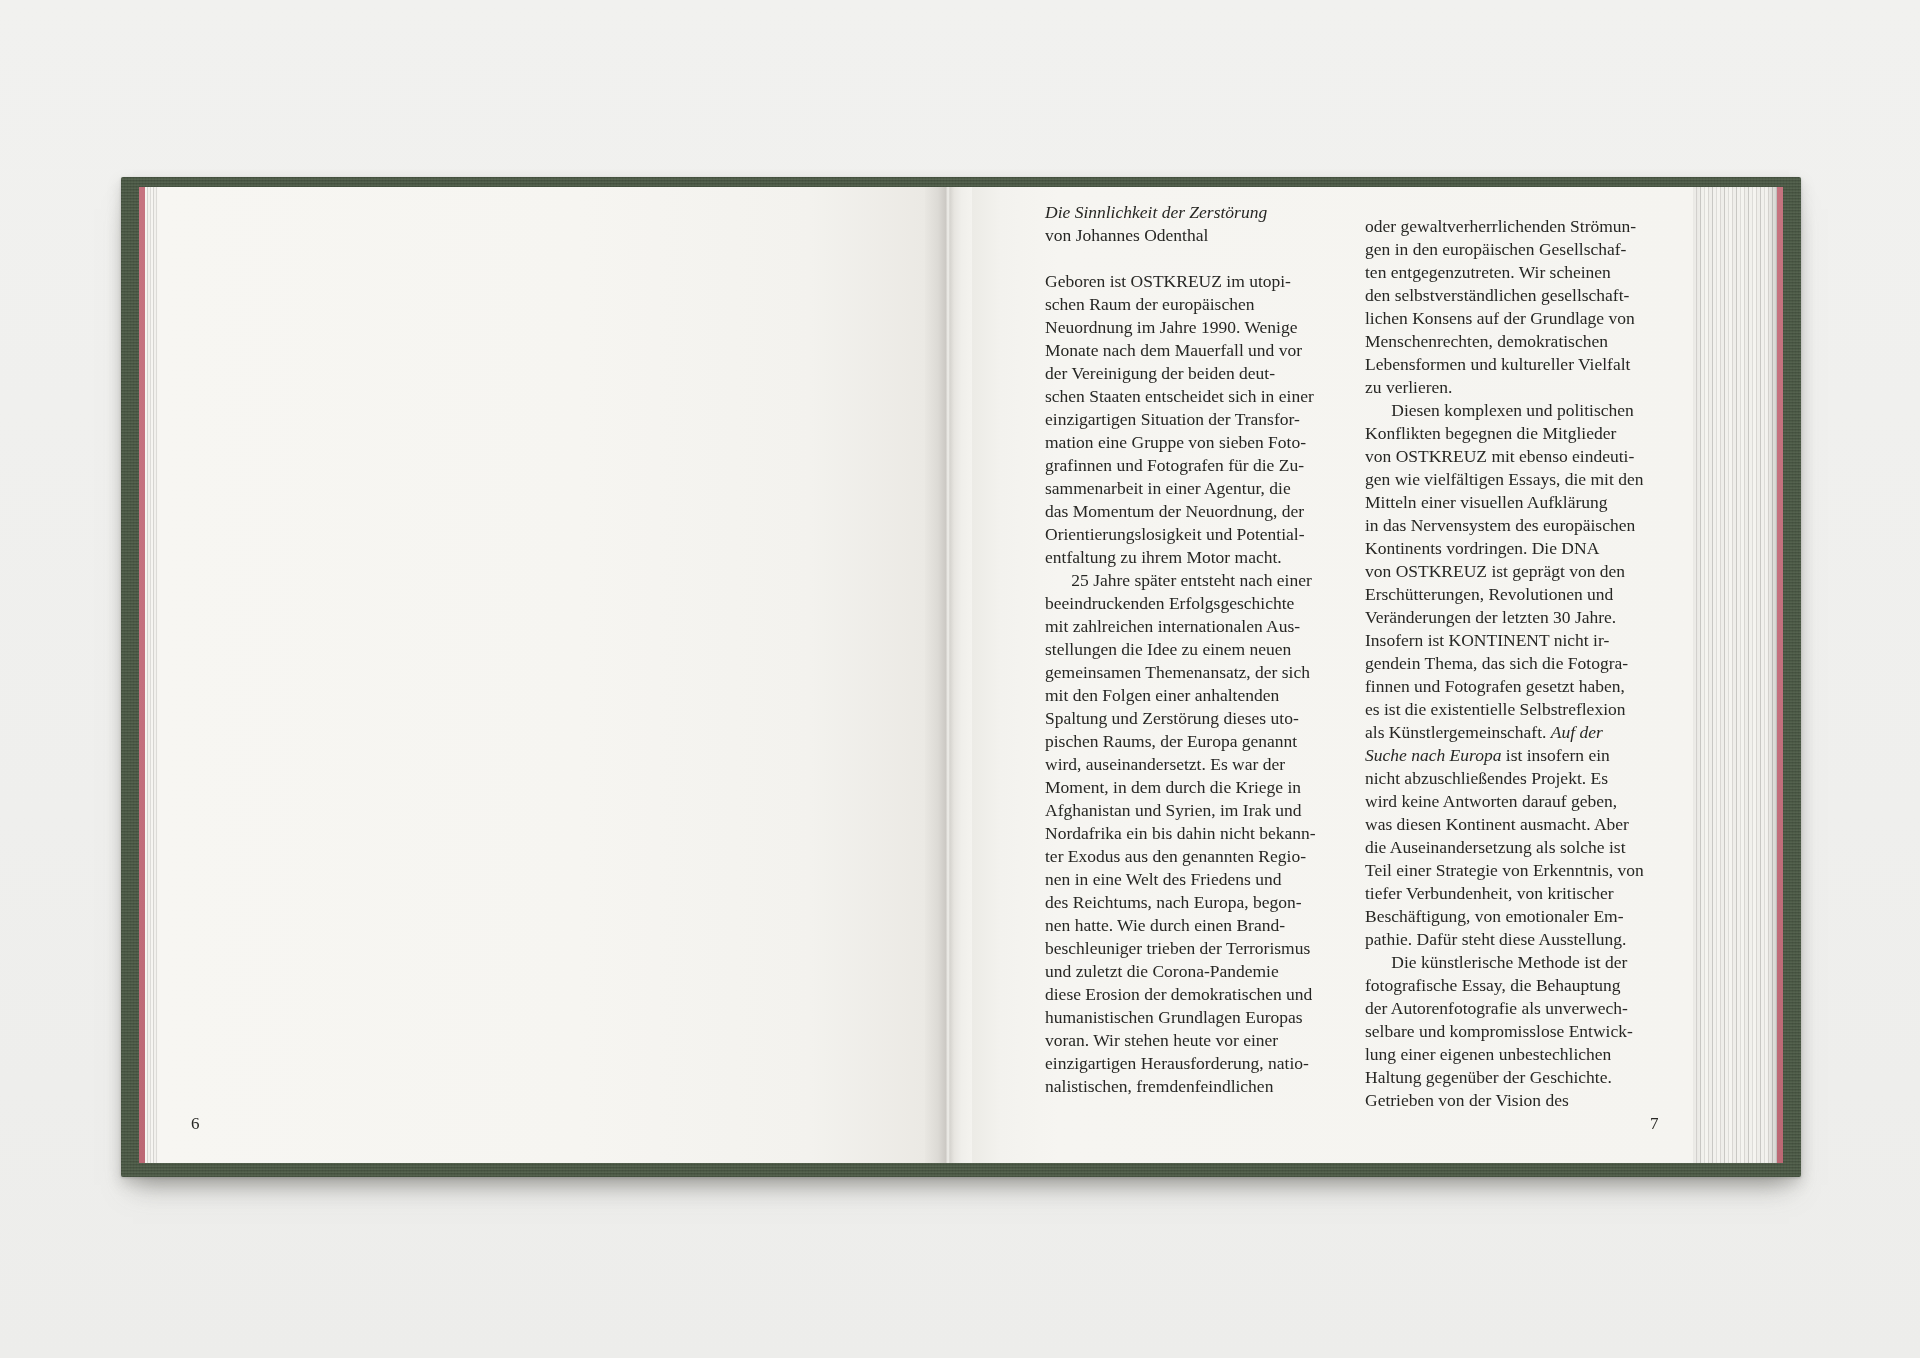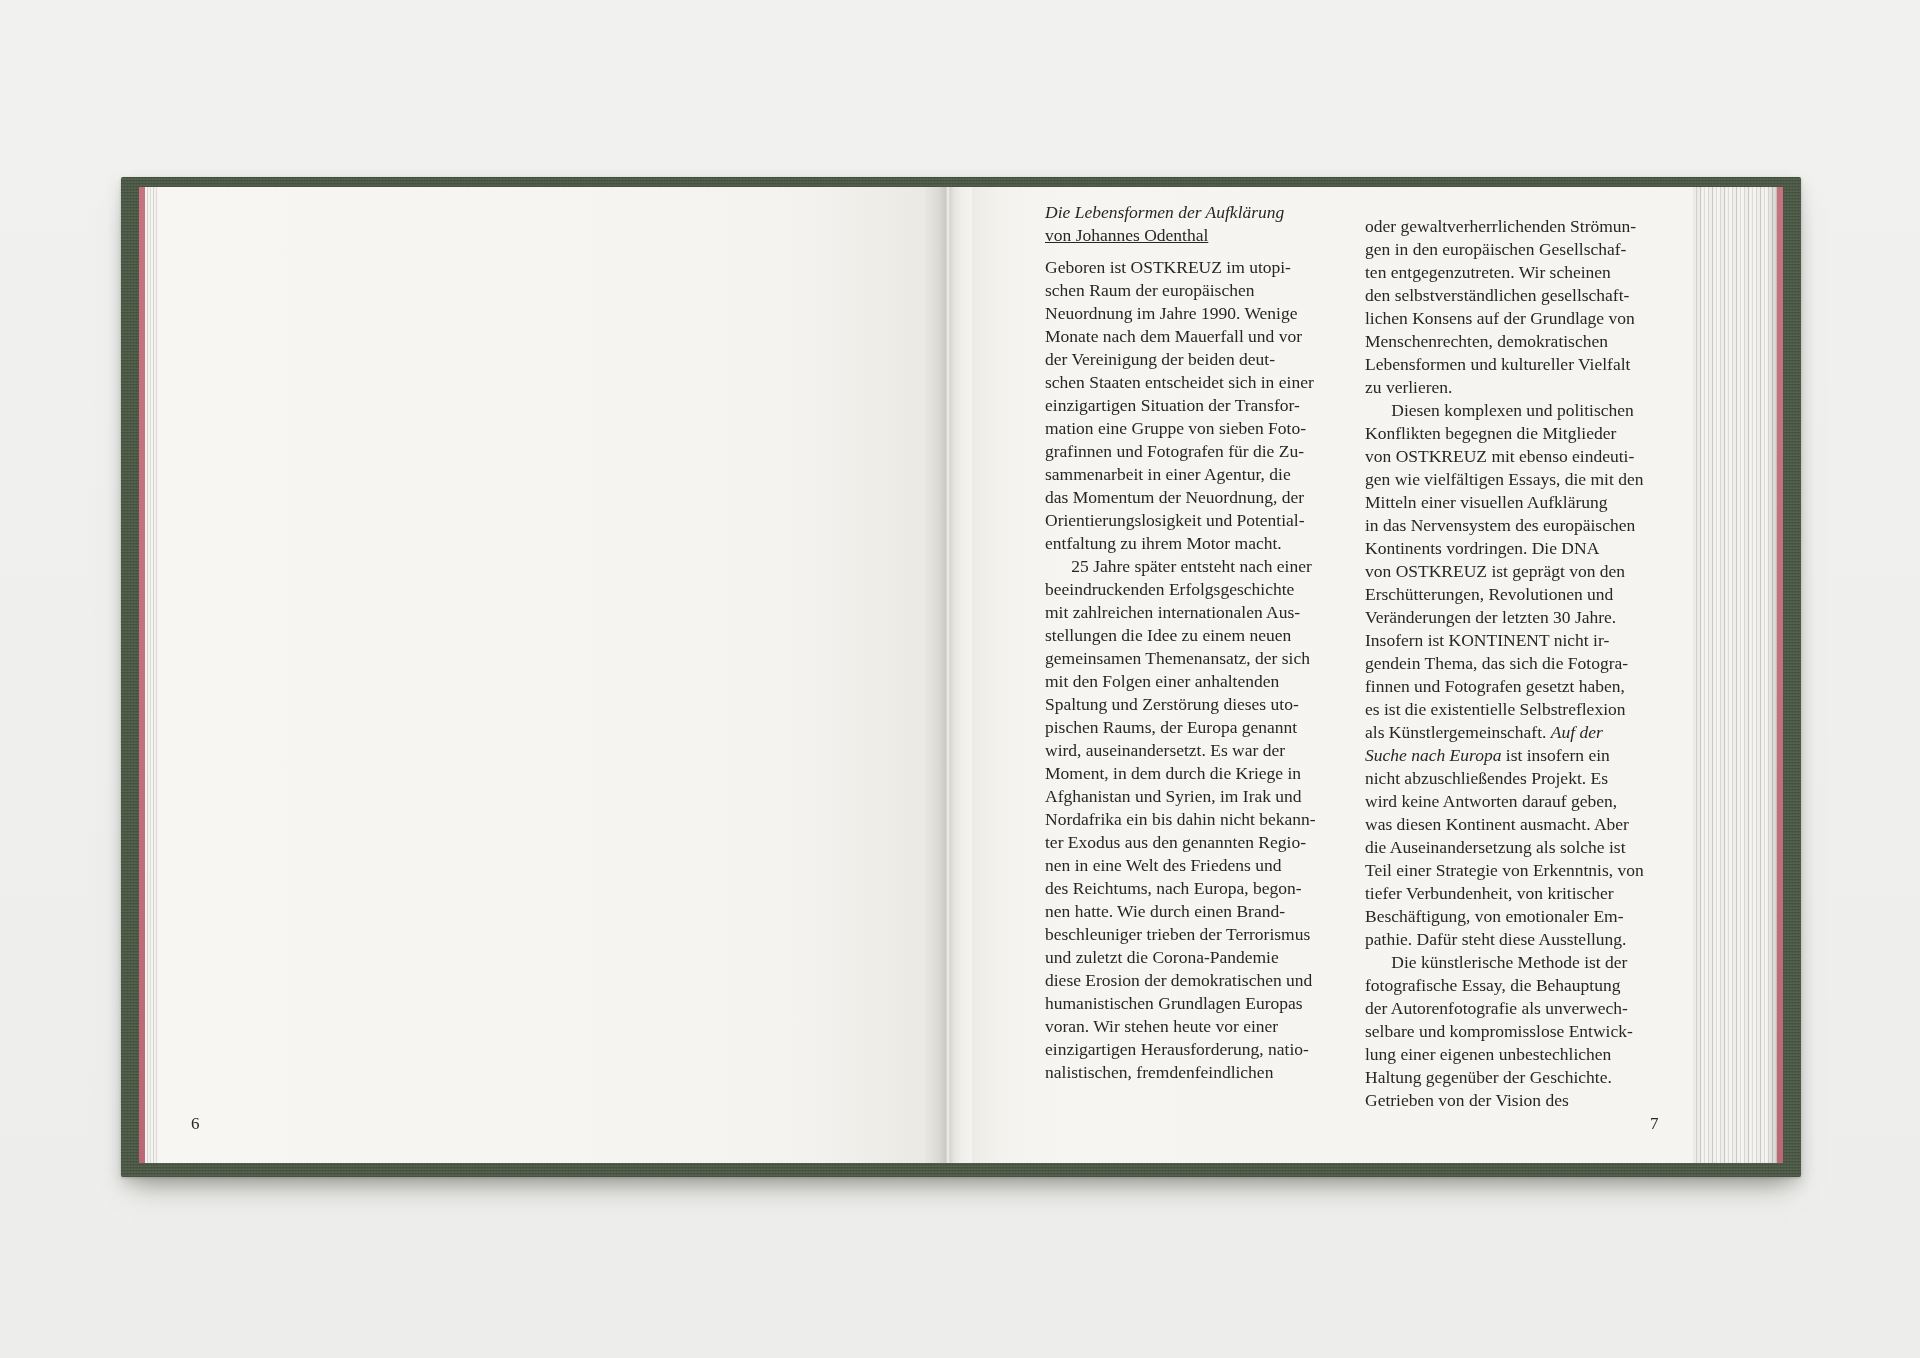--- a/index.html
+++ b/index.html
@@ -85,22 +85,22 @@
   .essay-title, .byline, .col, .pagenum {
     position: absolute;
     color: var(--ink);
     font-size: 17.5px;
     line-height: 23px;
     white-space: pre;
   }
   .essay-title { font-style: italic; }
   .it { font-style: italic; }
   .essay-title { left: 73px; top: 14px; }
-  .byline      { left: 73px; top: 37px; text-decoration: underline; }
-  .col1        { left: 73px; top: 69px;  width: 310px; }
+  .byline      { left: 73px; top: 37px; }
+  .col1        { left: 73px; top: 83px;  width: 310px; }
   .col2        { left: 393px; top: 28px; width: 320px; }
   .pagenum { font-size: 17px; line-height: 23px; }
   .pagenum-left  { left: 33px;  top: 925px; }
   .pagenum-right { left: 678px; top: 925px; }
 </style>
 </head>
 <body>
 
 <div class="scene">
   <div class="book">
@@ -109,21 +109,21 @@
       <div class="pink-edge"></div>
       <div class="stripes-left"></div>
 
       <div class="page left-page">
         <div class="pagenum pagenum-left">6</div>
       </div>
 
       <div class="fold"></div>
 
       <div class="page right-page">
-        <div class="essay-title">Die Lebensformen der Aufklärung</div>
+        <div class="essay-title">Die Sinnlichkeit der Zerstörung</div>
         <div class="byline">von Johannes Odenthal</div>
         <div class="col col1">Geboren ist OSTKREUZ im utopi-
 schen Raum der europäischen
 Neuordnung im Jahre 1990. Wenige
 Monate nach dem Mauerfall und vor
 der Vereinigung der beiden deut-
 schen Staaten entscheidet sich in einer
 einzigartigen Situation der Transfor-
 mation eine Gruppe von sieben Foto-
 grafinnen und Fotografen für die Zu-

